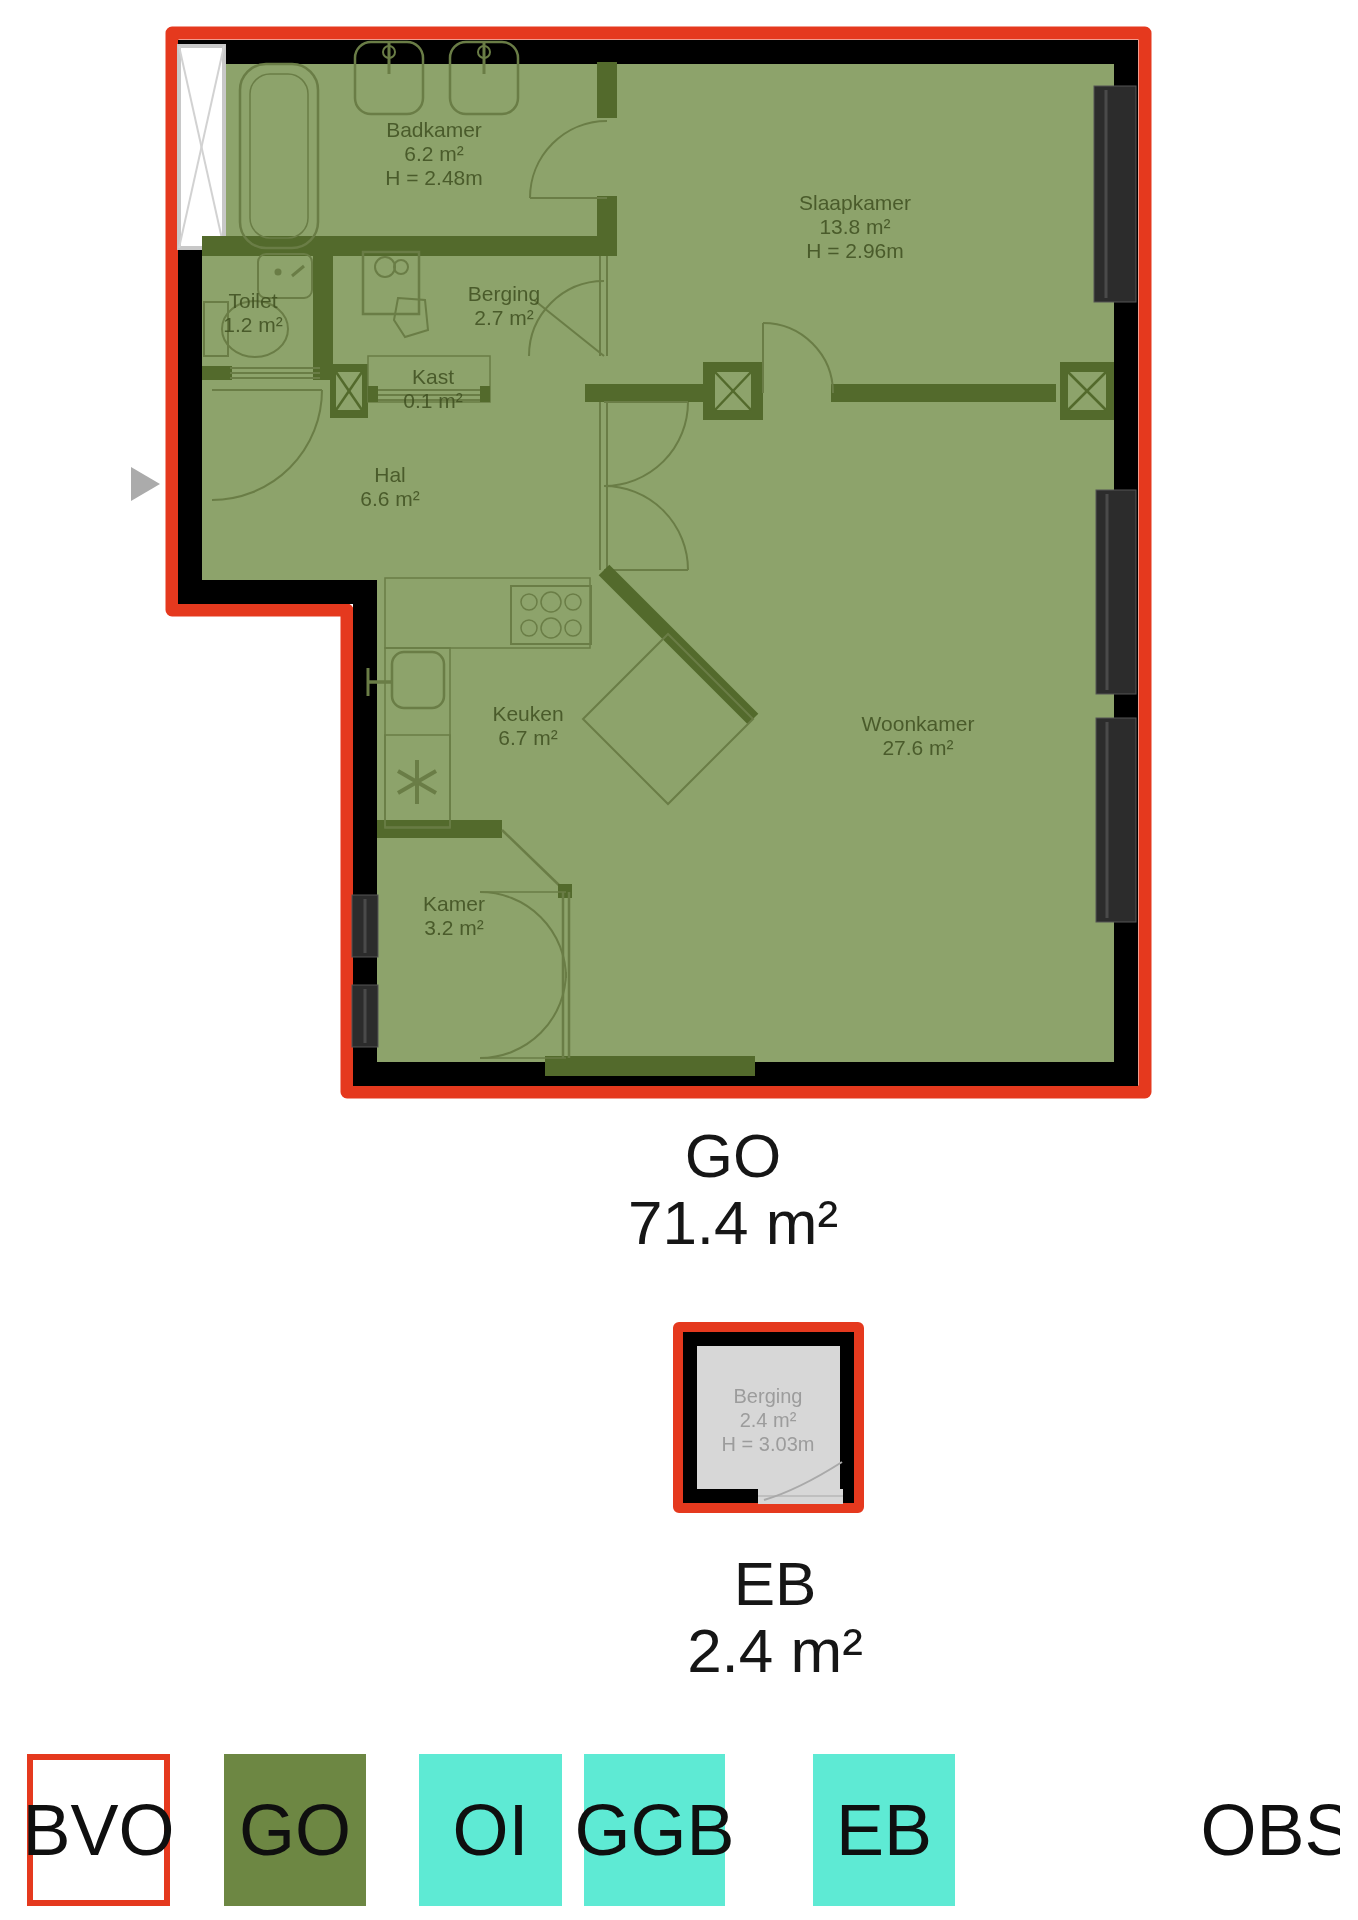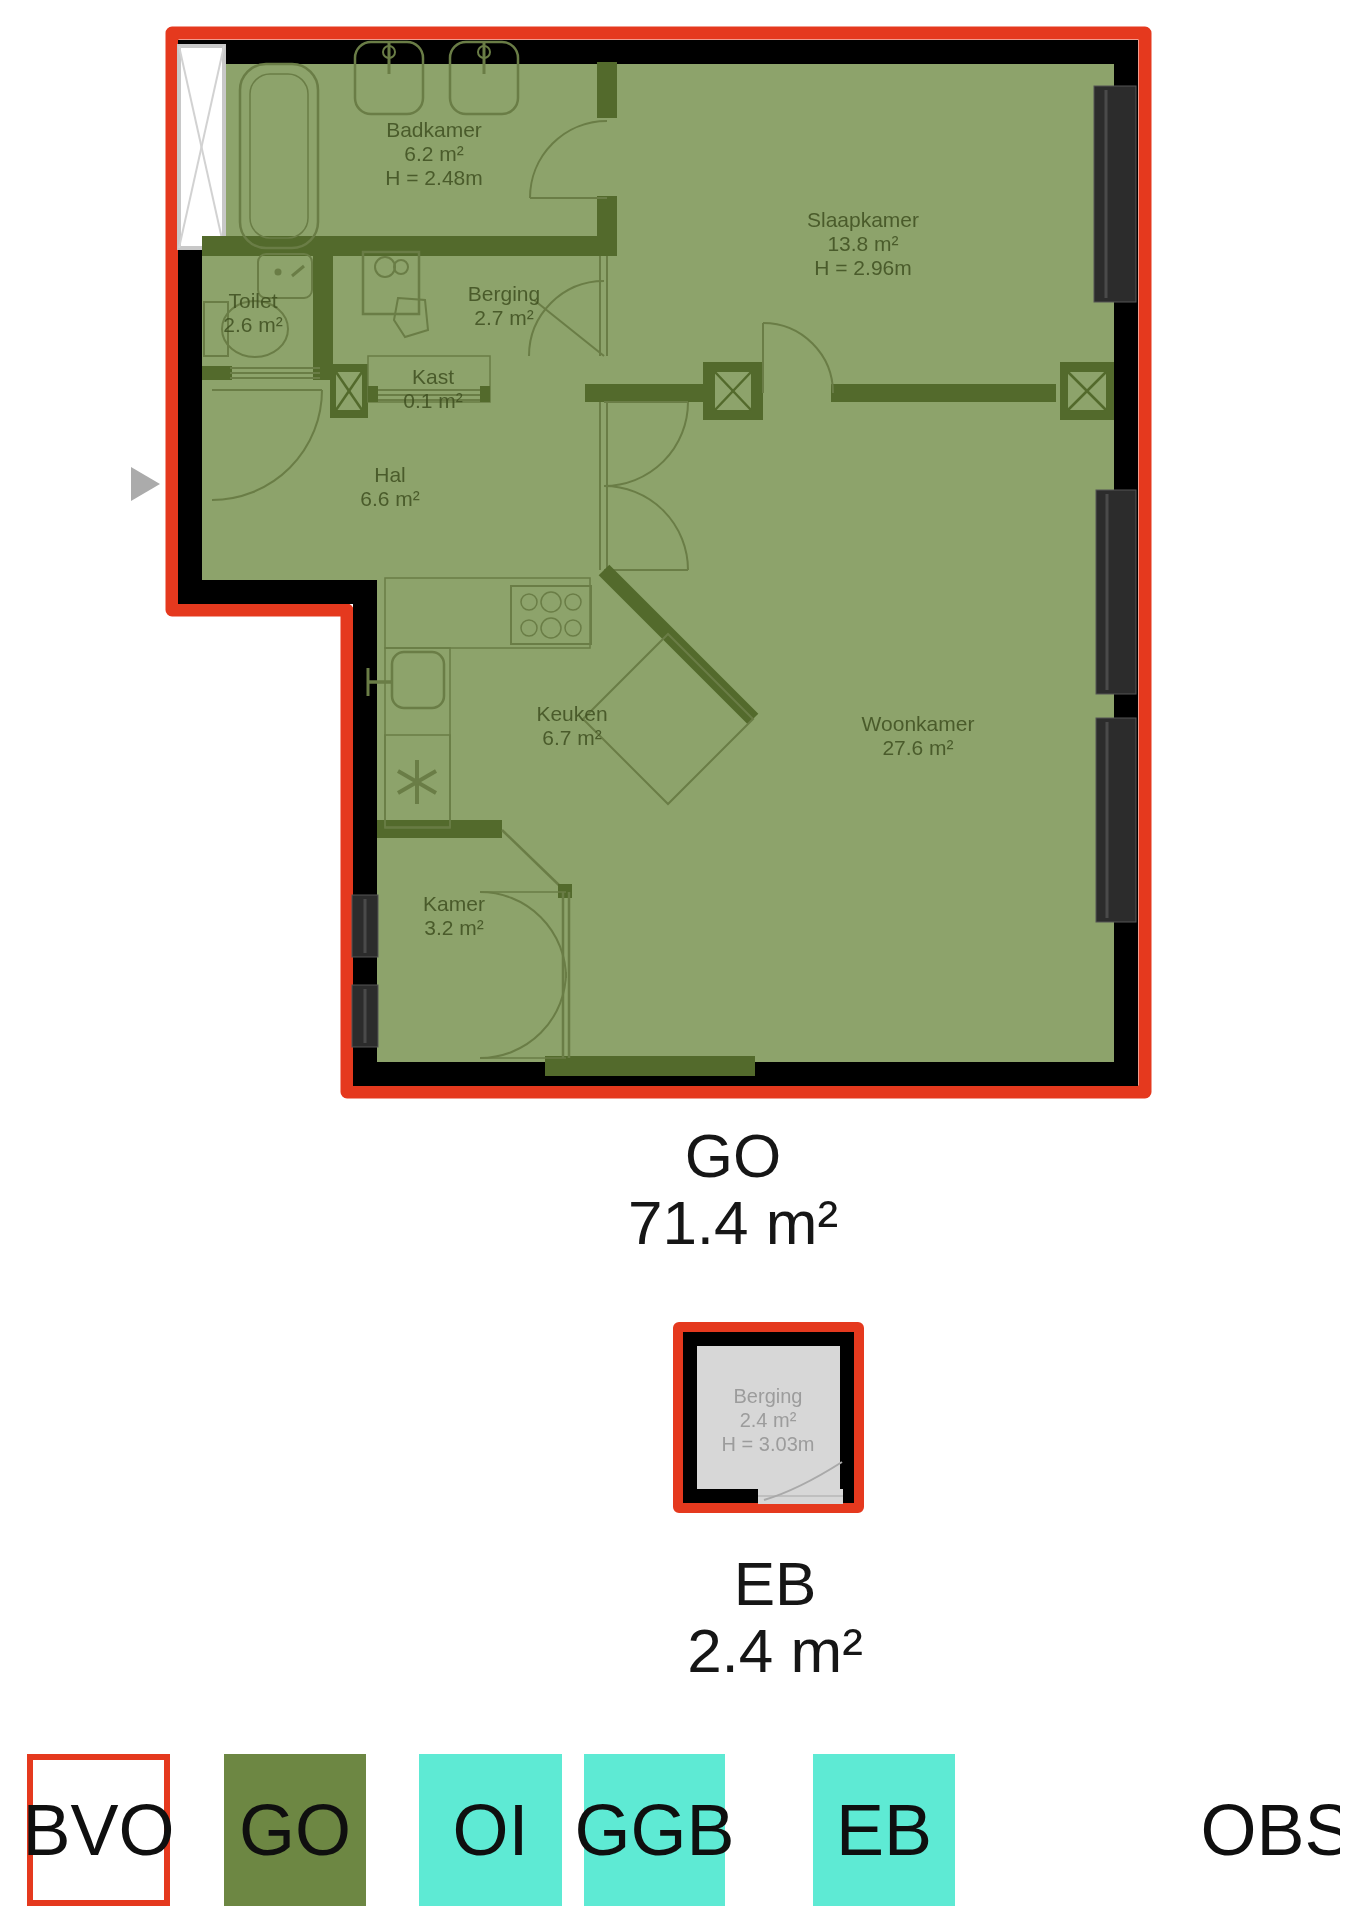--- a/index.html
+++ b/index.html
@@ -205,42 +205,42 @@
       <line x1="758" y1="1496" x2="843" y2="1496" stroke="#bfbfbf" stroke-width="2"></line>
       <path d="M 764,1500 Q 798,1490 842,1462" fill="none" stroke="#a9a9a9" stroke-width="2"></path>
     </g>
   </svg>
 
   <div class="room-label" style="left:434px;top:154px;">
     <span>Badkamer</span>
     <span>6.2 m²</span>
     <span>H = 2.48m</span>
   </div>
-  <div class="room-label" style="left:855px;top:244px;margin-left:8px;">
+  <div class="room-label" style="left:855px;top:227px;">
     <span>Slaapkamer</span>
     <span>13.8 m²</span>
     <span>H = 2.96m</span>
   </div>
   <div class="room-label" style="left:253px;top:313px;">
     <span>Toilet</span>
-    <span>2.6 m²</span>
+    <span>1.2 m²</span>
   </div>
   <div class="room-label" style="left:504px;top:306px;">
     <span>Berging</span>
     <span>2.7 m²</span>
   </div>
   <div class="room-label" style="left:433px;top:389px;">
     <span>Kast</span>
     <span>0.1 m²</span>
   </div>
   <div class="room-label" style="left:390px;top:487px;">
     <span>Hal</span>
     <span>6.6 m²</span>
   </div>
-  <div class="room-label" style="left:528px;top:726px;margin-left:44px;">
+  <div class="room-label" style="left:528px;top:726px;">
     <span>Keuken</span>
     <span>6.7 m²</span>
   </div>
   <div class="room-label" style="left:918px;top:736px;">
     <span>Woonkamer</span>
     <span>27.6 m²</span>
   </div>
   <div class="room-label" style="left:454px;top:916px;text-align:center;">
     <span>Kamer</span>
     <span>3.2 m²</span>

